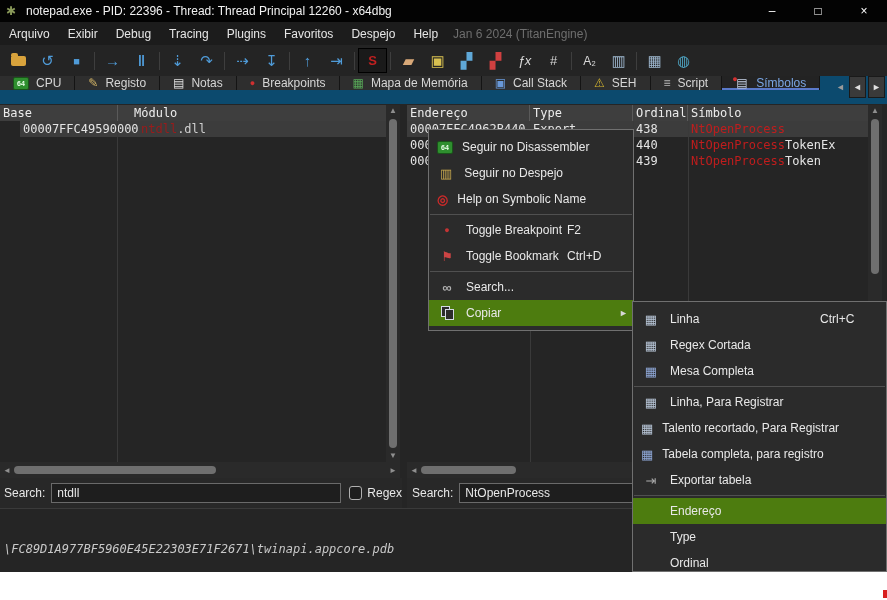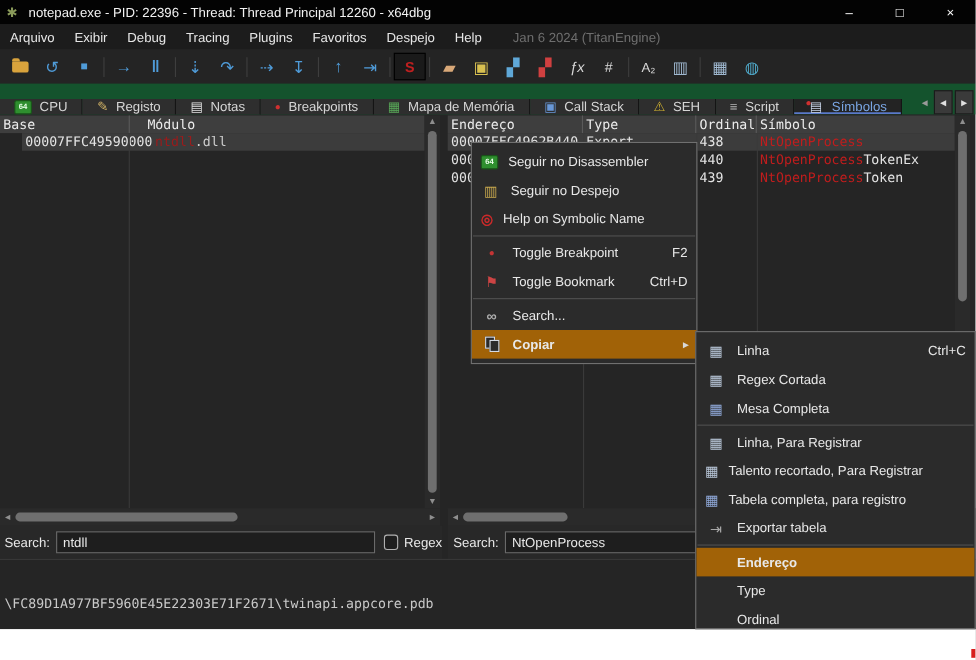--- a/index.html
+++ b/index.html
@@ -9,32 +9,32 @@
 
   
   .titlebar { position:absolute; left:0; top:0; width:887px; height:22px; background:#030303; display:flex; align-items:center; color:#f2f2f2; font-size:12px; }
   .bug { width:22px; text-align:center; color:#8a9a5a; font-size:12px; }
   .tb-title { flex:1; padding-left:4px; white-space:nowrap; }
   .win-btn { width:46px; height:22px; display:flex; align-items:center; justify-content:center; color:#ffffff; font-size:12px; }
 
   
   .menubar { position:absolute; left:0; top:22px; width:887px; height:23px; background:#1c1c1c; display:flex; align-items:center; font-size:12px; color:#e6e6e6; }
   .mb-item { padding:12px 9px; height:100%; display:flex; align-items:center; }
-  .build { color:#6e6e6e; margin-left:19px;text-align:right; }
+  .build { color:#6e6e6e; margin-left:6px;text-align:right; }
 
   
   .toolbar { position:absolute; left:0; top:45px; width:887px; height:31px; background:#242424; display:flex; align-items:center; padding:0 4px; }
   .tbtn { width:29px; height:25px; display:flex; align-items:center; justify-content:center; font-size:15px; color:#4f9bd8; }
   .tbtn.pressed { background:#1a1a1a; border:1px solid #000; }
   .tsep { width:1px; height:18px; background:#3e3e3e; margin:0 3px; }
   .folder { width:15px; height:10px; background:#d9a33c; border-radius:1px 2px 2px 2px; position:relative; }
   .folder:before { content:""; position:absolute; left:0; top:-3px; width:7px; height:3px; background:#d9a33c; border-radius:2px 2px 0 0; }
 
   
-  .tabbar { position:absolute; left:0; top:76px; width:887px; height:28px; background:#14532d; display:flex; align-items:flex-end; }
+  .tabbar { position:absolute; left:0; top:76px; width:887px; height:28px; background:#0c4a6e; display:flex; align-items:flex-start; }
   .tab { display:flex; align-items:center; gap:7px; padding:0 13px; background:#2e2e2e; border-right:1px solid #141414; color:#d6d6d6; font-size:12px; white-space:nowrap; }
   .tab.active { background:#232323; color:#7aa6e4; box-shadow:inset 0 -2px 0 #5a79c9; }
   .chip { width:16px; height:13px; background:#2f8f2f; border:1px solid #195519; color:#eaffea; font-size:7px; font-weight:bold; display:flex; align-items:center; justify-content:center; border-radius:2px; }
   .tabicon { font-size:12px; }
   .symicon { position:relative; width:14px; height:14px; }
   .symicon .doc { position:absolute; left:1px; top:0; color:#c8d4e8; font-size:12px; line-height:14px; }
   .symicon .pin { position:absolute; left:-3px; top:-2px; color:#d03030; font-size:9px; }
   .tab-scroll { margin-left:auto; display:flex; align-items:center; gap:2px; padding-right:2px; }
   .tsc-dim { color:#9a9a9a; font-size:9px; padding:0 2px; }
   .tsc-btn { width:17px; height:22px; background:#3a3a3a; border:1px solid #1a1a1a; color:#e0e0e0; font-size:9px; display:flex; align-items:center; justify-content:center; }
@@ -59,29 +59,29 @@
   .hscroll { position:absolute; height:16px; background:#2a2a2a; display:flex; align-items:center; }
   .hthumb { height:8px; background:#6f6f6f; border-radius:4px; }
   .harrow { width:14px; text-align:center; color:#8f8f8f; font-size:8px; }
 
   
   .searchzone { position:absolute; top:478px; height:30px; background:#282828; display:flex; align-items:center; font-size:12px; color:#e8e8e8; }
   .sinput { height:20px; background:#1e1e1e; border:1px solid #6a6a6a; color:#e8e8e8; font-size:12px; padding:0 5px; font-family:"Liberation Sans",sans-serif; }
   .checkbox { width:14px; height:14px; border:1px solid #b0b0b0; border-radius:3px; background:#1e1e1e; margin:0 5px 0 8px; }
 
   
-  .log { position:absolute; left:0; top:508px; width:887px; height:64px; background:#252525; border-top:1px solid #3a3a3a; color:#c9c9c9; font-size:12px; line-height:15px; padding:3px 4px; white-space:pre; }
+  .log { position:absolute; left:0; top:508px; width:887px; height:64px; background:#252525; border-top:1px solid #3a3a3a; color:#c9c9c9; font-size:12px; line-height:15px; padding:3px 4px; white-space:pre;font-style:italic; }
 
   
   .menu { position:absolute; background:#2b2b2b; border:1px solid #707070; z-index:50; padding:4px 0; font-size:12px; color:#e8e8e8; }
   .menu-item { height:26px; display:flex; align-items:center; padding:0 8px; position:relative; }
-  .menu-item.hl { background:#a16207;font-weight:bold; }
+  .menu-item.hl { background:#4d7c0f; }
   .micon { width:20px; display:flex; justify-content:center; align-items:center; font-size:13px; }
   .mlabel { margin-left:9px; white-space:nowrap; }
-  .mshort { margin-left:auto; min-width:62px; text-align:right; padding-left:4px; }
+  .mshort { margin-left:auto; min-width:62px; text-align:left; padding-left:4px; }
   .marrow { position:absolute; right:5px; color:#d8d8d8; font-size:9px; }
   .msep { height:1px; background:#505050; margin:2px 1px; }
   .mchip { width:16px; height:13px; background:#2f8f2f; border:1px solid #195519; color:#eaffea; font-size:7px; font-weight:bold; display:flex; align-items:center; justify-content:center; border-radius:2px; }
   .copyicon { position:relative; width:13px; height:14px; }
   .copyicon i { position:absolute; width:9px; height:11px; border:1px solid #d4dae4; background:#2b2b2b; display:block; }
   .copyicon i.b { left:0; top:0; } .copyicon i.f { left:4px; top:3px; }
 
   
   .deskstrip { position:absolute; left:0; top:572px; width:887px; height:28px; background:#ffffff; }
   .red-mark { position:absolute; left:883px; top:590px; width:4px; height:8px; background:#d81e1e; }

